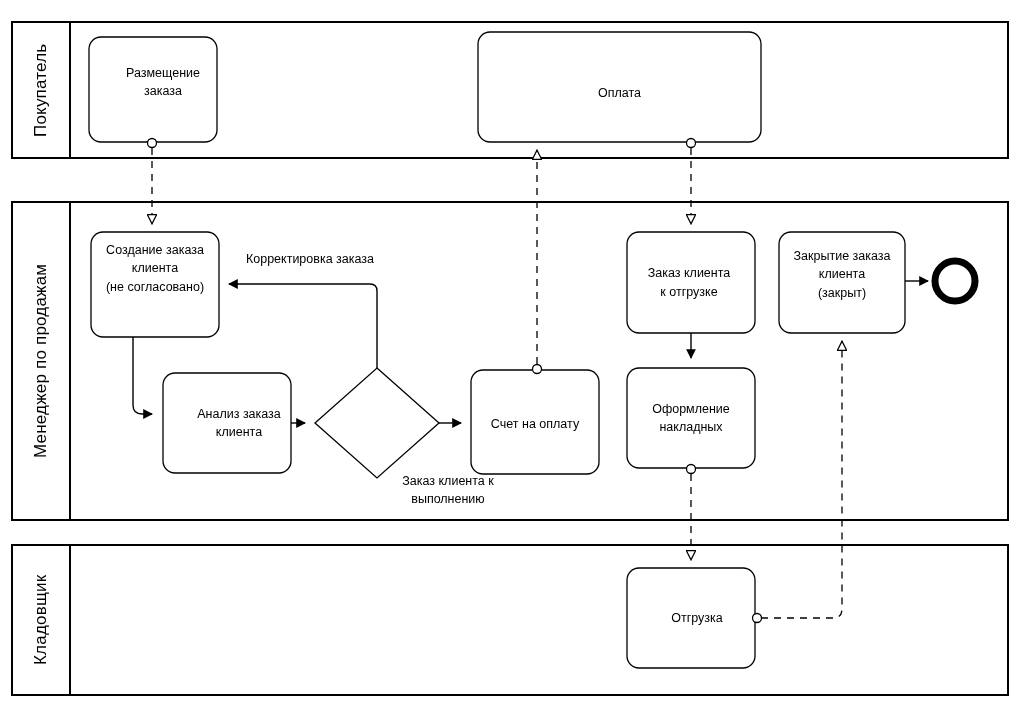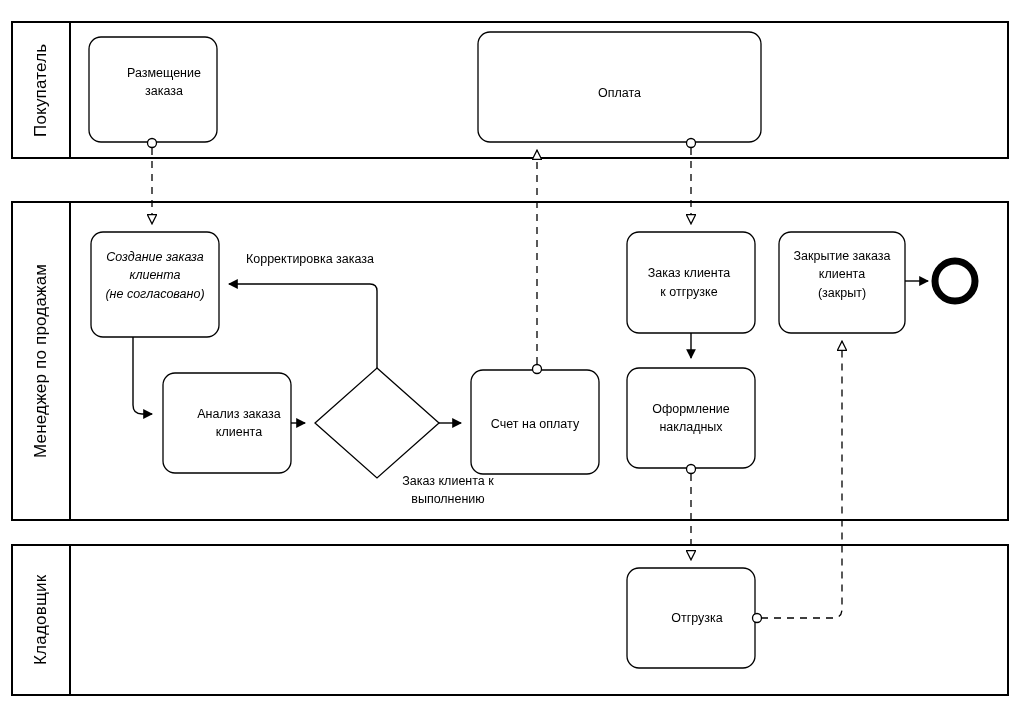--- a/index.html
+++ b/index.html
@@ -90,28 +90,28 @@
   <div class="lane-label-box" style="left:12px;top:22px;width:58px;height:136px;">
     <div class="lane-label">Покупатель</div>
   </div>
   <div class="lane-label-box" style="left:12px;top:202px;width:58px;height:318px;">
     <div class="lane-label">Менеджер по продажам</div>
   </div>
   <div class="lane-label-box" style="left:12px;top:545px;width:58px;height:150px;">
     <div class="lane-label">Кладовщик</div>
   </div>
 
-  <div class="task" style="left:100px;top:37px;width:128px;height:90px;">
+  <div class="task" style="left:78px;top:37px;width:128px;height:90px;justify-content:flex-end;">
     <div class="task-text" style="white-space: pre-line;">Размещение
 заказа</div>
   </div>
   <div class="task" style="left:478px;top:32px;width:283px;height:122px;">
     <div class="task-text">Оплата</div>
   </div>
-  <div class="task" style="left:91px;top:223px;width:128px;height:105px;font-style:italic;">
+  <div class="task" style="left:91px;top:216px;width:128px;height:105px;">
     <div class="task-text" style="white-space: pre-line;">Создание заказа
 клиента
 (не согласовано)</div>
   </div>
   <div class="task" style="left:163px;top:373px;width:152px;height:100px;">
     <div class="task-text" style="white-space: pre-line;">Анализ заказа
 клиента</div>
   </div>
   <div class="task" style="left:471px;top:370px;width:128px;height:108px;">
     <div class="task-text">Счет на оплату</div>

